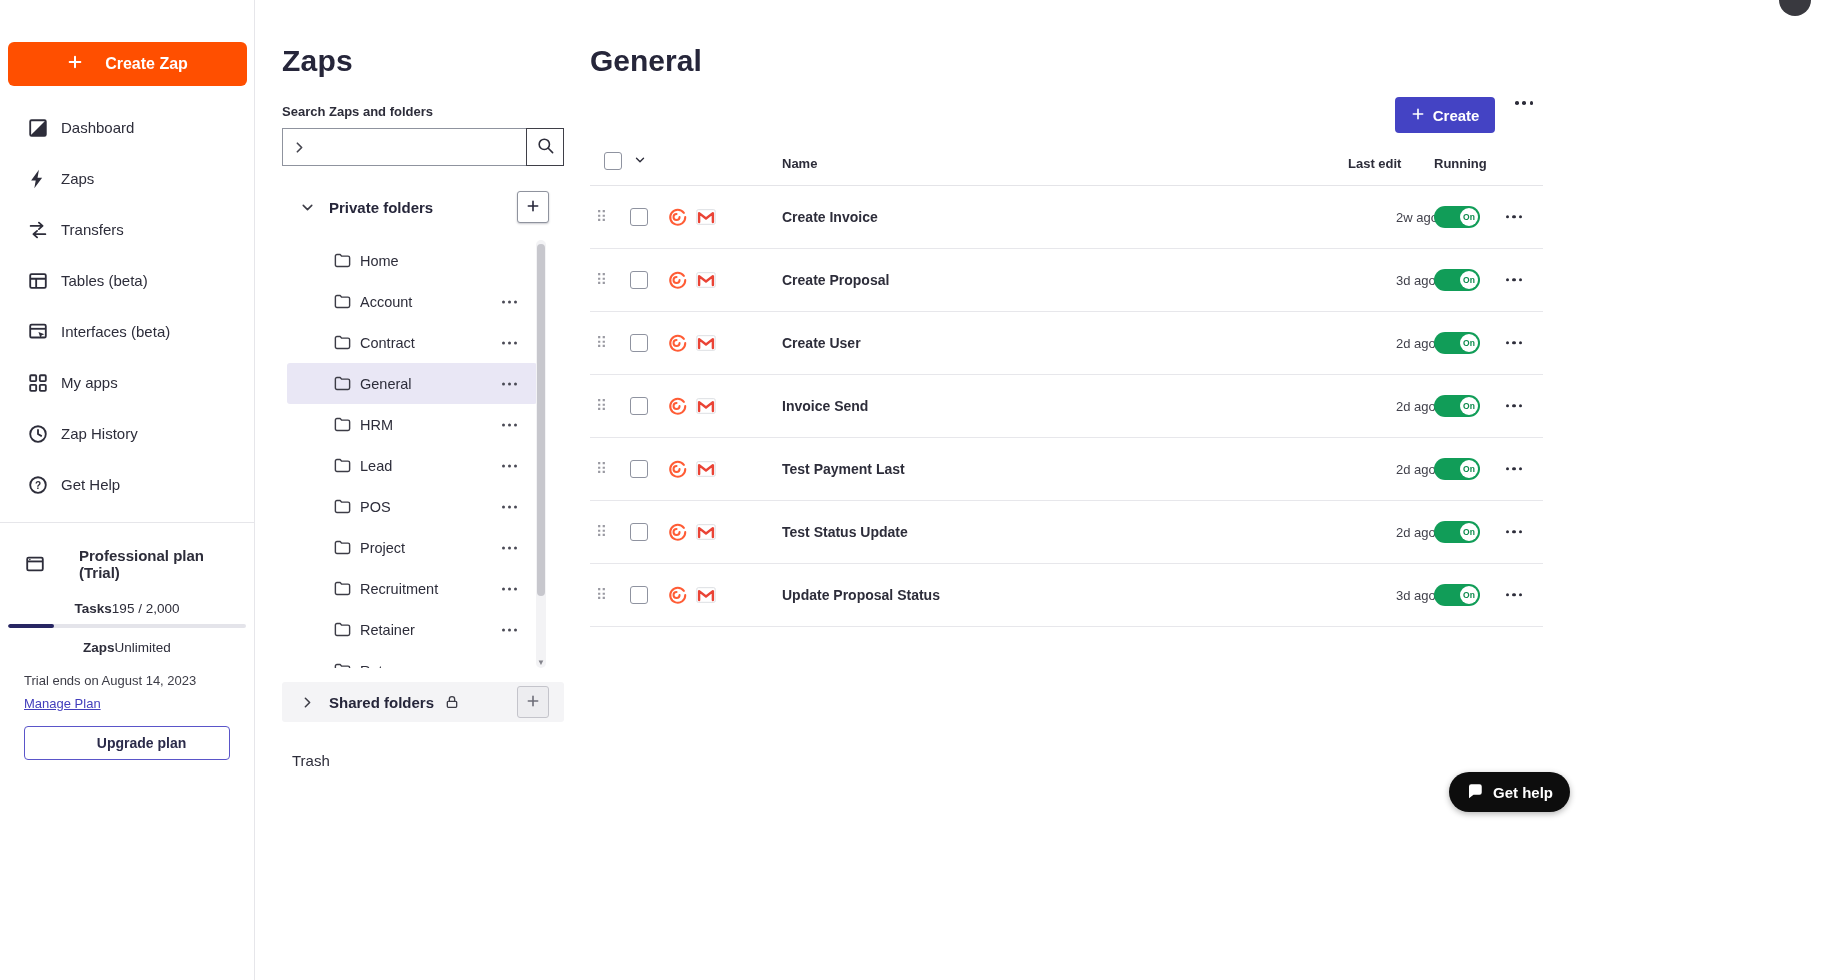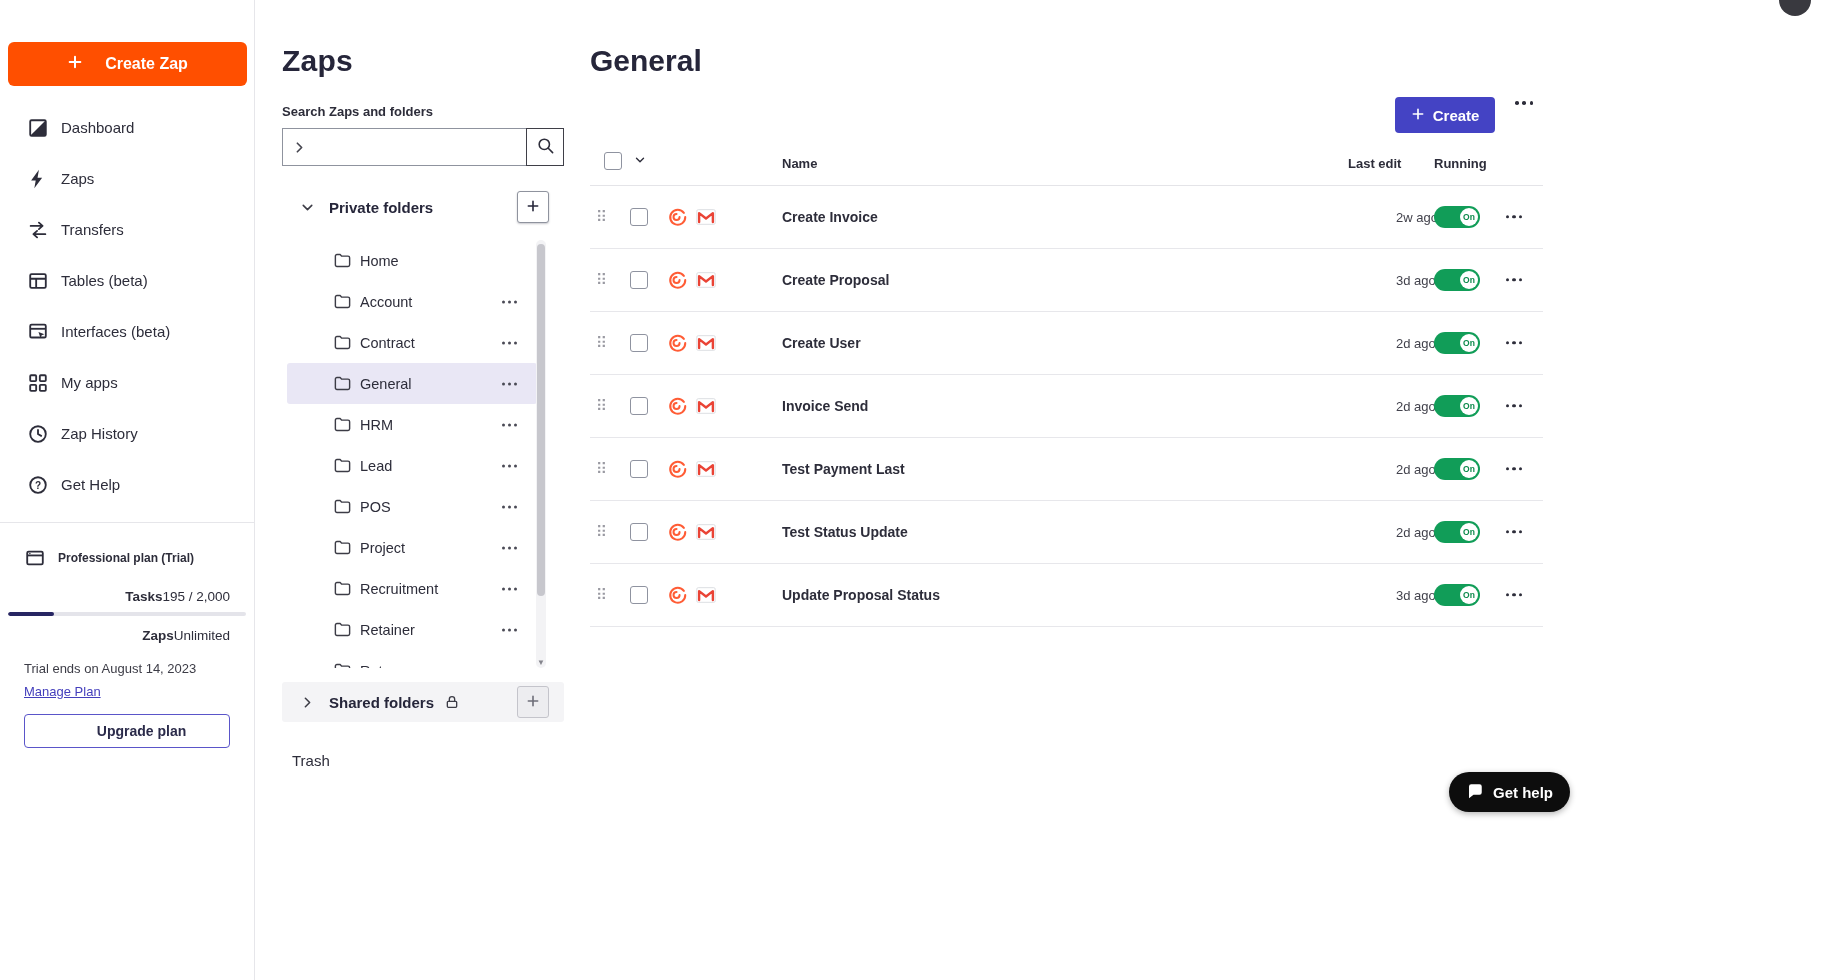--- a/index.html
+++ b/index.html
@@ -13,23 +13,23 @@
   
   .sidebar { position:absolute; left:0; top:0; width:255px; height:100%; border-right:1px solid #e6e6ea; padding-top:42px; background:#fff; }
   .create-zap { display:flex; align-items:center; justify-content:center; gap:22px; margin:0 8px 16px; width:239px; height:44px; border:none; border-radius:6px; background:#ff4f00; color:#fff; font-size:16px; font-weight:700; font-family:inherit; cursor:pointer; }
   .create-zap svg { width:16px; height:16px; }
   .nav-item { display:flex; align-items:center; gap:12px; height:51px; padding-left:27px; cursor:pointer; }
   .nav-icon { width:22px; height:22px; display:flex; align-items:center; justify-content:center; color:#2d2d3a; flex:0 0 22px; }
   .nav-icon svg { width:22px; height:22px; }
   .nav-label { font-size:15px; font-weight:500; color:#2d2d3a; }
   .side-divider { margin-top:12px; border-top:1px solid #e6e6ea; }
   .plan { padding:24px 24px 0; }
-  .plan-head { display:flex; align-items:center; gap:12px; font-size:12px; font-weight:600; color:#2d2d3a; }
+  .plan-head { display:flex; align-items:center; gap:33px; font-size:15px; font-weight:600; color:#2d2d3a; }
   .plan-head .nav-icon svg { width:24px; height:24px; }
-  .plan-row { display:flex; justify-content:flex-end; margin-top:20px; font-size:13.5px; }
+  .plan-row { display:flex; justify-content:center; margin-top:20px; font-size:13.5px; }
   .plan-row .lab { font-weight:700; }
   .plan-row.zaps { margin-top:12px; }
   .progress { margin:8px -16px 0; height:4px; background:#e4e4ea; border-radius:2px; overflow:hidden; }
   .progress-fill { height:100%; background:#272663; border-radius:2px; }
   .trial-note { margin-top:18px; font-size:13px; color:#3c3c46; }
   .manage { margin-top:8px; display:inline-block; font-size:13px; color:#433ebc; text-decoration:underline; cursor:pointer;text-align:right; }
   .upgrade { margin-top:14px; width:100%; height:34px; border:1px solid #5a55c9; border-radius:4px; background:#fff; color:#2b2b4a; font-weight:600; font-size:14px; font-family:inherit; cursor:pointer;padding-left:29px; }
 
   
   .folders-panel { position:absolute; left:256px; top:0; width:334px; height:100%; padding:44px 0 0 26px; }

